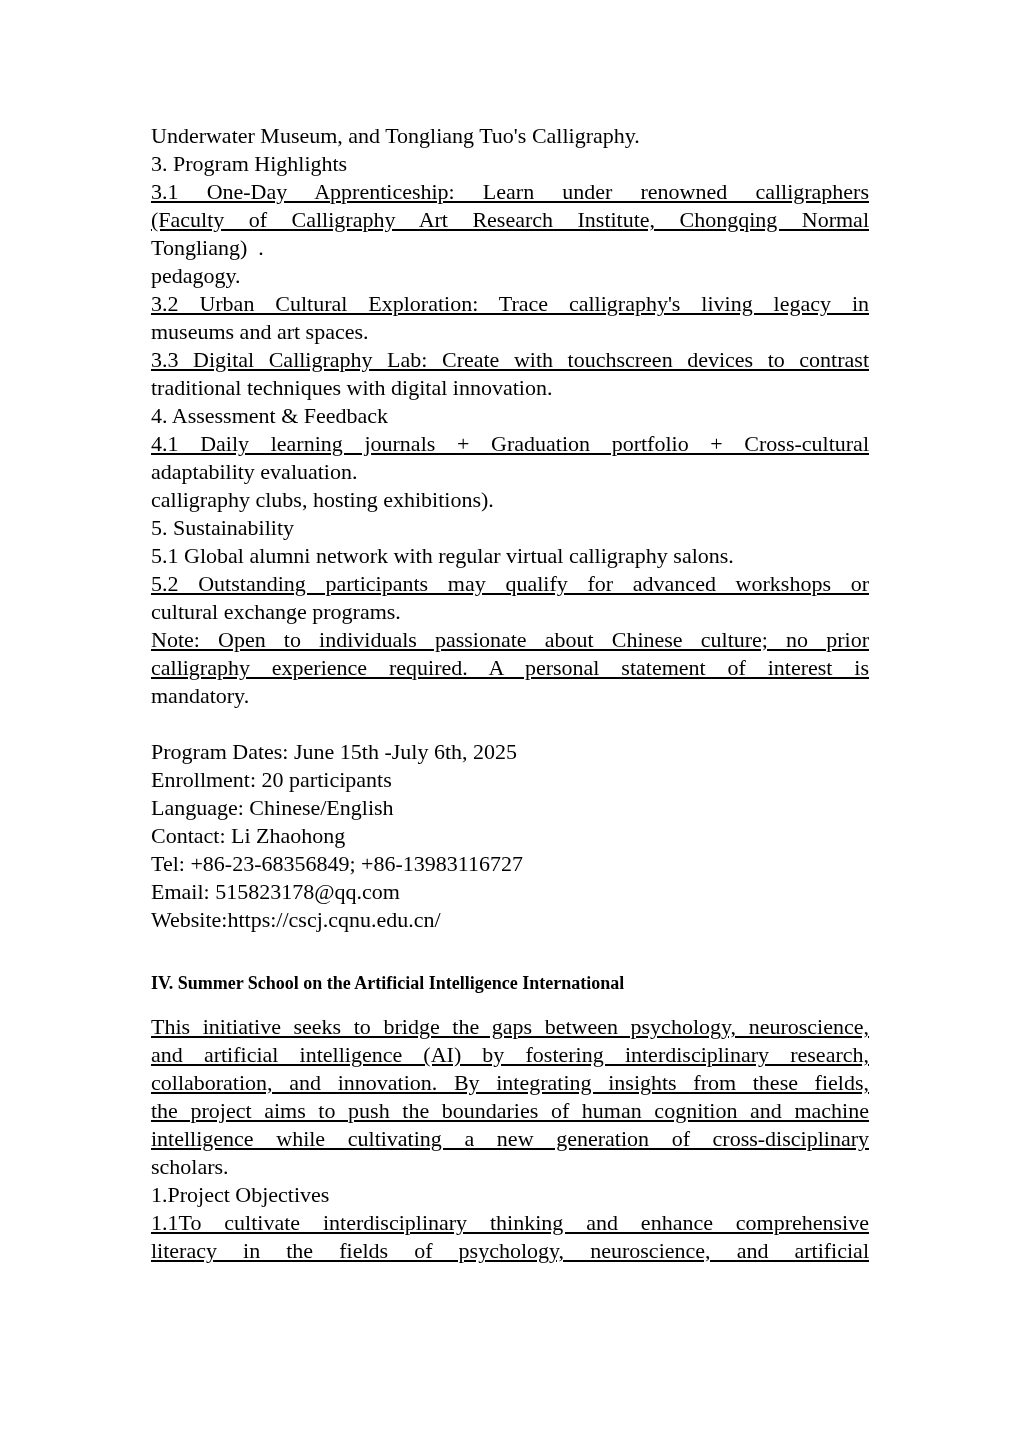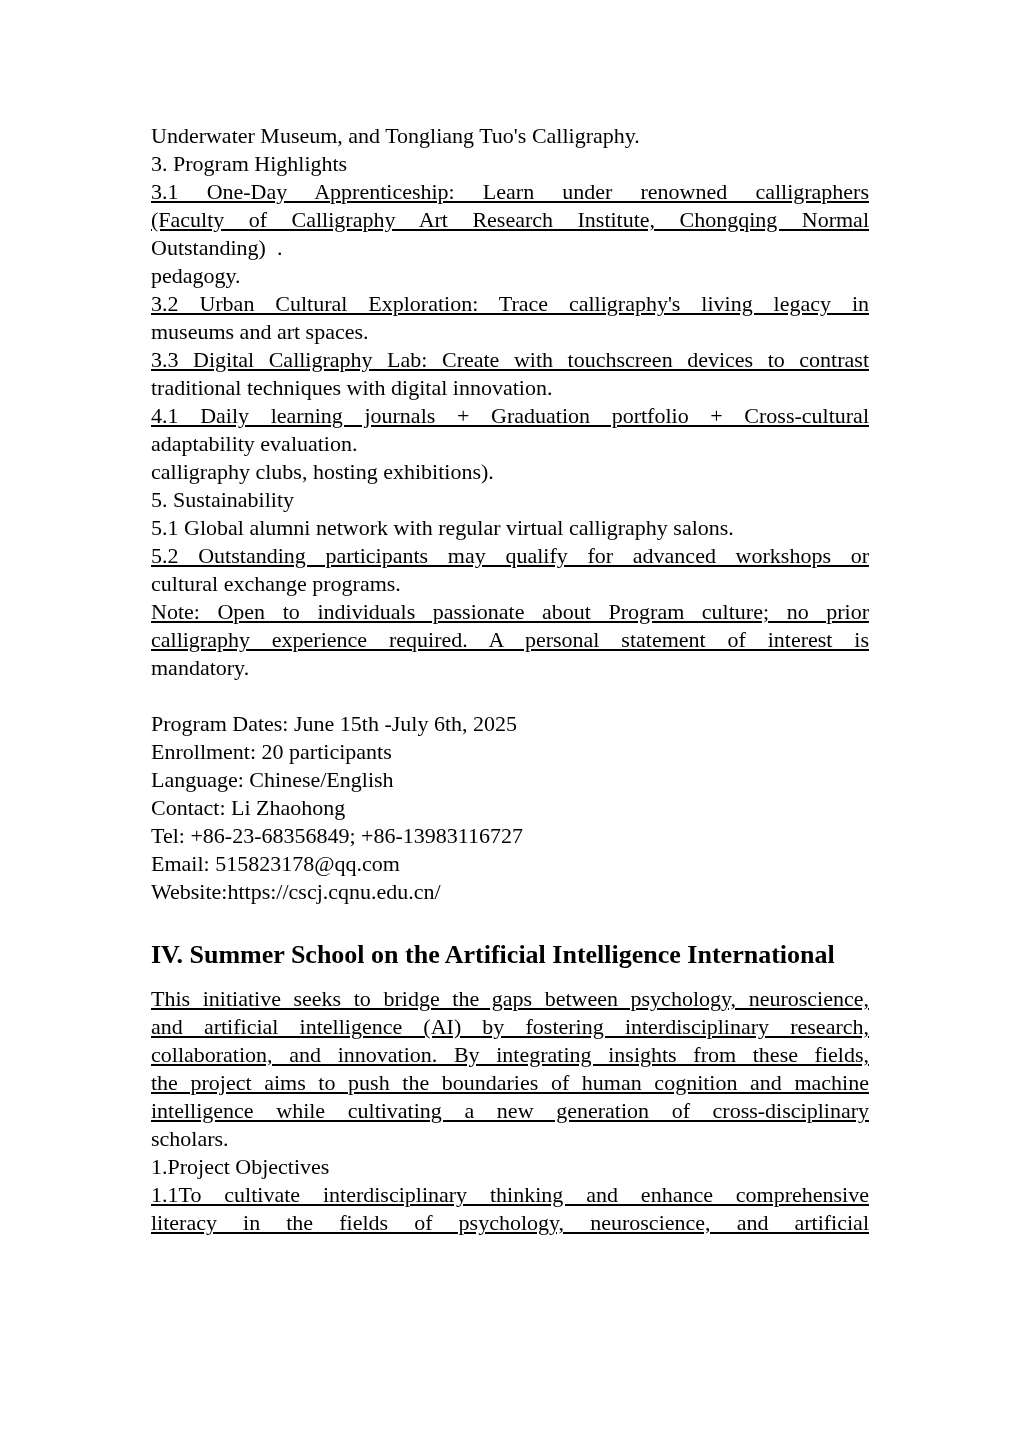--- a/index.html
+++ b/index.html
@@ -21,21 +21,21 @@
     left: 151px;
     top: 122px;
     width: 718px;
     font-size: 22px;
     line-height: 28px;
   }
   .para { margin: 0; }
   .para.spacer { height: 28px; }
   .para.heading {
     font-weight: bold;
-    font-size: 26px;
+    font-size: 18px;
     margin: 35px 0 16px 0;
   }
   .line {
     text-align: left;
     white-space: nowrap;
   }
   .line.j {
     text-align: justify;
     text-align-last: justify;
     text-decoration: underline;
@@ -48,52 +48,55 @@
   <div class="content" id="doc-content">
       <div class="para body">
         <div class="line">Underwater Museum, and Tongliang Tuo's Calligraphy.</div>
       </div>
       <div class="para body">
         <div class="line">3. Program Highlights</div>
       </div>
       <div class="para body">
         <div class="line j">3.1 One-Day Apprenticeship: Learn under renowned calligraphers</div>
         <div class="line j">(Faculty of Calligraphy Art Research Institute, Chongqing Normal</div>
-        <div class="line">Outstanding) .</div>
+        <div class="line">Tongliang) .</div>
       </div>
       <div class="para body">
         <div class="line">pedagogy.</div>
       </div>
       <div class="para body">
         <div class="line j">3.2 Urban Cultural Exploration: Trace calligraphy's living legacy in</div>
         <div class="line">museums and art spaces.</div>
       </div>
       <div class="para body">
         <div class="line j">3.3 Digital Calligraphy Lab: Create with touchscreen devices to contrast</div>
         <div class="line">traditional techniques with digital innovation.</div>
+      </div>
+      <div class="para body">
+        <div class="line">4. Assessment &amp; Feedback</div>
       </div>
       <div class="para body">
         <div class="line j">4.1 Daily learning journals + Graduation portfolio + Cross-cultural</div>
         <div class="line">adaptability evaluation.</div>
       </div>
       <div class="para body">
         <div class="line">calligraphy clubs, hosting exhibitions).</div>
       </div>
       <div class="para body">
         <div class="line">5. Sustainability</div>
       </div>
       <div class="para body">
         <div class="line">5.1 Global alumni network with regular virtual calligraphy salons.</div>
       </div>
       <div class="para body">
         <div class="line j">5.2 Outstanding participants may qualify for advanced workshops or</div>
         <div class="line">cultural exchange programs.</div>
       </div>
       <div class="para body">
-        <div class="line j">Note: Open to individuals passionate about Program culture; no prior</div>
+        <div class="line j">Note: Open to individuals passionate about Chinese culture; no prior</div>
         <div class="line j">calligraphy experience required. A personal statement of interest is</div>
         <div class="line">mandatory.</div>
       </div>
       <div class="para spacer"></div>
       <div class="para body">
         <div class="line">Program Dates: June 15th -July 6th, 2025</div>
       </div>
       <div class="para body">
         <div class="line">Enrollment: 20 participants</div>
       </div>

